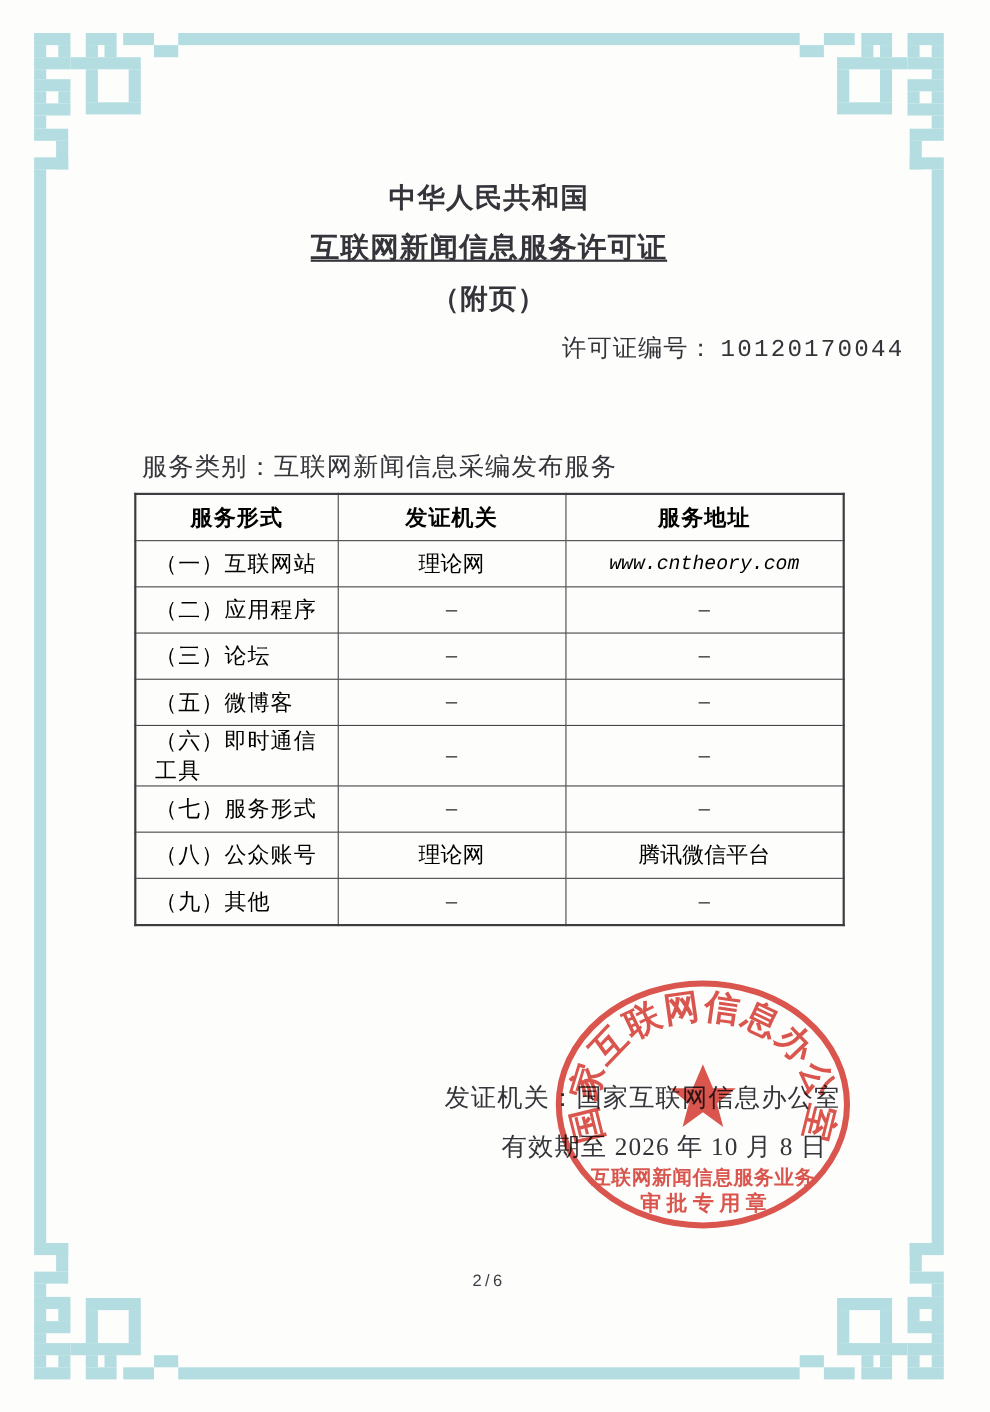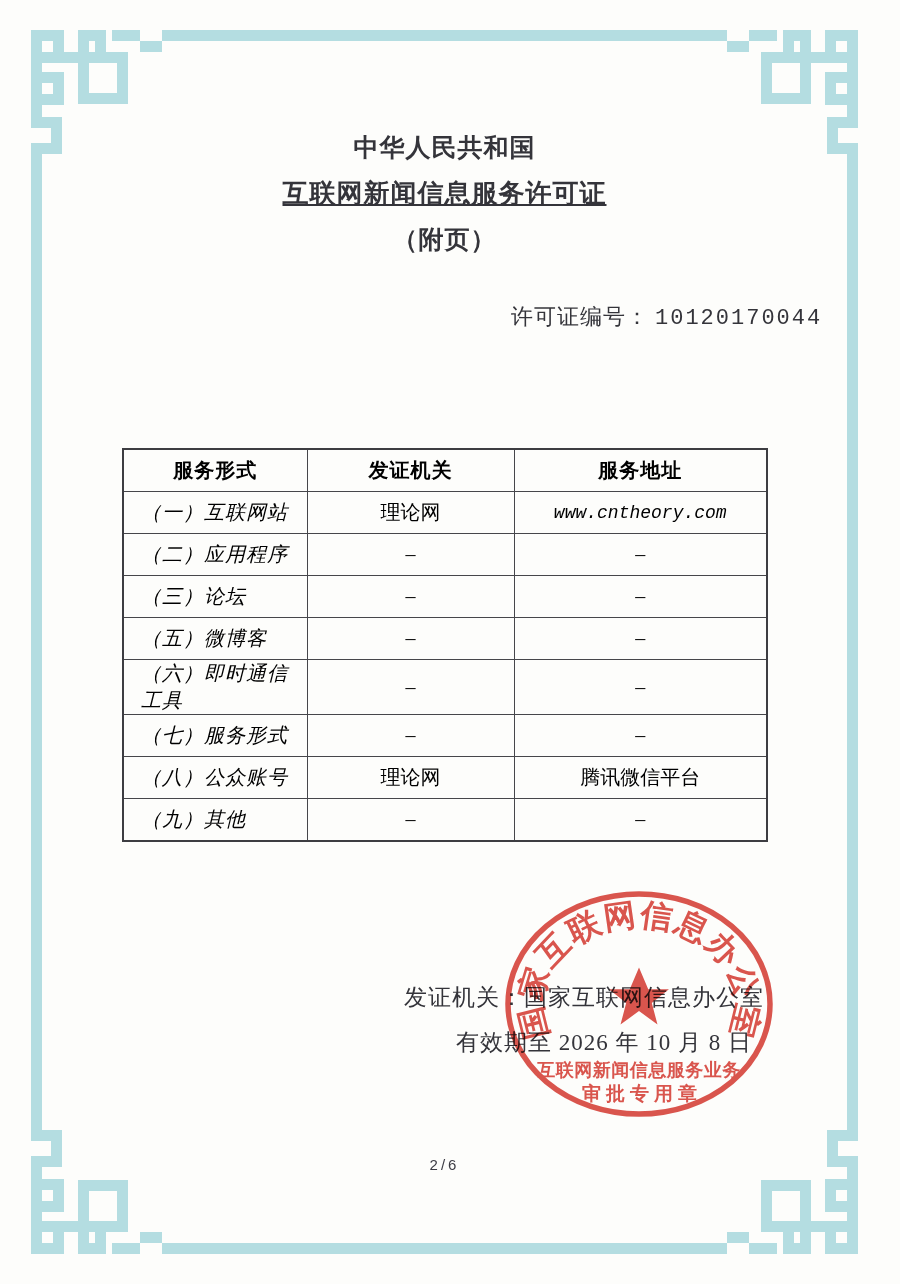--- a/index.html
+++ b/index.html
@@ -3,21 +3,21 @@
 <meta charset="utf-8">
 <style>
   html,body { margin:0; padding:0; background:#ffffff; }
   .page {
     position:relative; width:900px; height:1284px;
     background:#fdfdfb; overflow:hidden;
     font-family:"Liberation Serif","DejaVu Serif",serif;
     color:#34343a;
   }
   .border-svg { position:absolute; left:0; top:0; width:900px; height:1284px; pointer-events:none; }
-  .title-line { position:absolute; left:0; width:889px; text-align:center; font-weight:700; letter-spacing:1px; }
+  .title-line { position:absolute; left:0; width:889px; text-align:center; font-weight:700; letter-spacing:1px;margin-top:32px; }
   .t1 { top:131px; font-size:25px; }
   .t2 { top:176px; font-size:26px;text-decoration:underline; }
   .t3 { top:223px; font-size:25px; }
 
   .license-no { position:absolute; left:511px; top:302px; font-size:22px; letter-spacing:1px; }
   .license-no .num { font-family:"Liberation Mono","DejaVu Sans Mono",monospace; font-size:22px; letter-spacing:2px; margin-left:6px; }
 
   .service-cat { position:absolute; left:129px; top:409px; font-size:23px; letter-spacing:1px; }
 
   table.services {
@@ -27,21 +27,21 @@
   }
   table.services col.c1 { width:184px; }
   table.services col.c2 { width:207px; }
   table.services col.c3 { width:253px; }
   table.services th, table.services td {
     border:1.6px solid #46464a; height:41px; padding:0;
     font-weight:400; text-align:center; vertical-align:middle;
   }
   table.services { border:2.2px solid #3d3d41; }
   table.services th { font-weight:700; letter-spacing:1px; }
-  table.services td:first-child { text-align:left; padding-left:17px; letter-spacing:1px;font-style:italic; }
+  table.services td:first-child { text-align:left; padding-left:17px; letter-spacing:1px; }
   table.services td.latin { font-family:"Liberation Mono","DejaVu Sans Mono",monospace; font-size:18px;font-style:italic; }
 
   .issuer   { position:absolute; left:404px; top:982px;  font-size:23px; letter-spacing:1px; }
   .validity { position:absolute; left:456px; top:1027px; font-size:23px; letter-spacing:1px; }
 
   .pagenum {
     position:absolute; left:0; top:1156px; width:889px; text-align:center;
     font-family:"Liberation Sans","DejaVu Sans",sans-serif;
     font-weight:400; font-size:15px; letter-spacing:3px; color:#3c3c44;
   }
@@ -107,20 +107,23 @@
   </svg>
 
   <div class="title-line t1">中华人民共和国</div>
   <div class="title-line t2">互联网新闻信息服务许可证</div>
   <div class="title-line t3">（附页）</div>
 
   <div class="license-no">
     <span>许可证编号：</span><span class="num">10120170044</span>
   </div>
 
+  <div class="service-cat">
+    <span>服务类别：</span><span>互联网新闻信息采编发布服务</span>
+  </div>
 
   <table class="services">
     <colgroup>
         <col class="c1">
         <col class="c2">
         <col class="c3">
       </colgroup>
     <thead>
       <tr>
         <th>服务形式</th>

